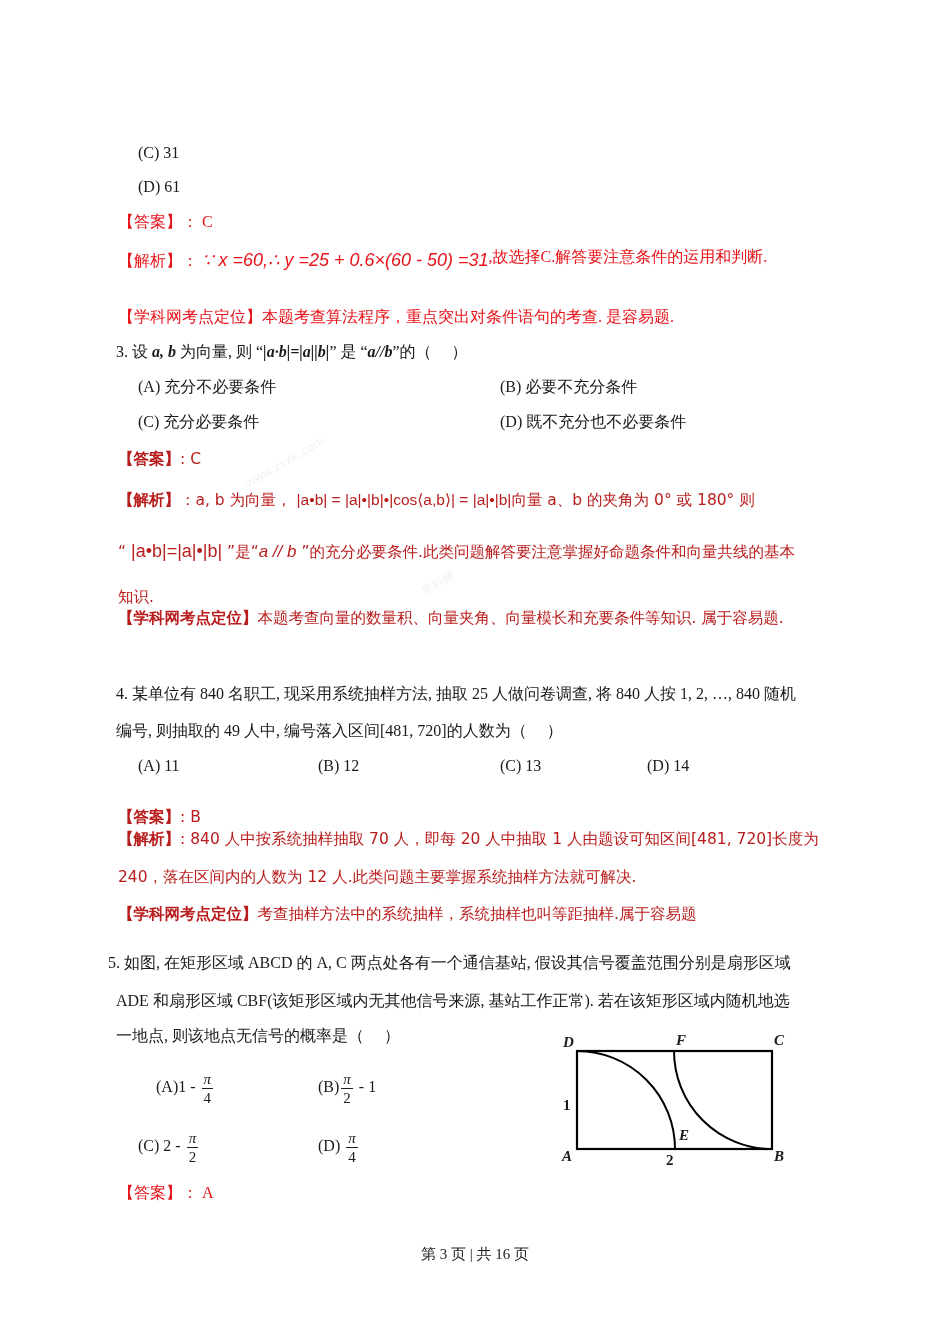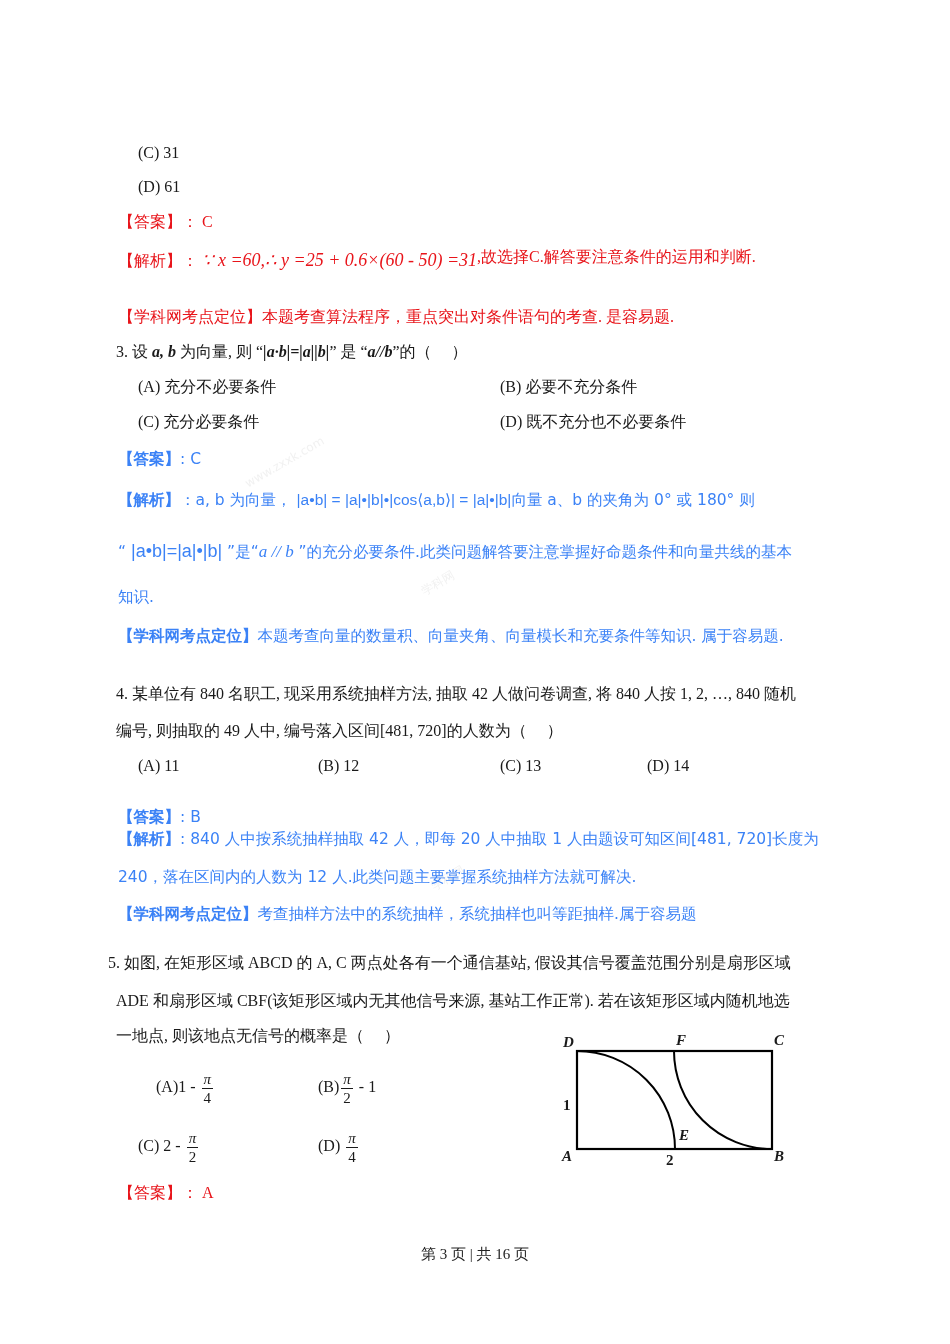--- a/index.html
+++ b/index.html
@@ -1,21 +1,21 @@
 <!DOCTYPE html>
 <html><head>
   <meta charset="utf-8">
   <style>
     html, body { margin: 0; padding: 0; background: #ffffff; }
     body { width: 950px; height: 1344px; position: relative; overflow: hidden;
            font-family: "Liberation Serif", "DejaVu Serif", serif; color: #1a1a1a; }
     .line { position: absolute; white-space: nowrap; font-size: 16px; line-height: 20px; }
     .red { color: #e8141a; }
-    .red-s { color: #3b82f6; font-family: "DejaVu Sans", "Liberation Sans", sans-serif; font-size: 15.5px; }
-    .math { font-family: Liberation Serif, serif; font-style: italic; }
+    .red-s { color: #b91c1c; font-family: "DejaVu Sans", "Liberation Sans", sans-serif; font-size: 15.5px; }
+    .math { font-family: Liberation Sans, sans-serif; font-style: italic; }
     .bold-it { font-weight: bold; font-style: italic; }
     .opt { position: absolute; white-space: nowrap; font-size: 16px; line-height: 20px; }
     .frac { display: inline-block; vertical-align: middle; text-align: center; font-size: 15px; line-height: 18px; margin: 0 2px; }
     .frac .num { display: block; font-style: italic; border-bottom: 1px solid #1a1a1a; padding: 0 2px; }
     .frac .den { display: block; }
     .figure { position: absolute; left: 560px; top: 1030px; width: 240px; height: 140px; }
     .fig-label { position: absolute; font-weight: bold; font-size: 15px; font-family: "Liberation Serif", serif; }
     .fig-label.it { font-style: italic; }
     .footer { position: absolute; left: 0; width: 950px; top: 1245px; text-align: center; font-size: 15px; color: #222; }
     .wm { position: absolute; color: rgba(200,200,200,0.25); font-size: 12px; transform: rotate(-30deg); font-family: "DejaVu Sans", sans-serif; }
@@ -61,38 +61,38 @@
   <span style="font-weight:bold;">【解析】</span><span>：</span><span>a, b  为向量，</span>
   <span style="font-family:'Liberation Sans',sans-serif;">|a•b| = |a|•|b|•|cos⟨a,b⟩| = |a|•|b|</span><span>向量  a、b  的夹角为</span>
   <span>0°</span><span> 或 </span><span>180°</span><span> 则</span>
 </div>
 <div class="line red-s" style="left:118px;top:541px;">
   <span>“</span>
   <span style="font-family:'Liberation Sans',sans-serif;font-size:18px;">|a•b|=|a|•|b|</span><span> ”是“</span><span class="math" style="font-size:17px;">a // b</span><span>  ”的充分必要条件.此类问题解答要注意掌握好命题条件和向量共线的基本</span>
 </div>
 <div class="line red-s" style="left:118px;top:587px;">知识.</div>
 
-<div class="line red-s" style="left:118px;top:626px;text-align:right;">
+<div class="line red-s" style="left:118px;top:608px;text-align:right;">
   <span style="font-weight:bold;">【学科网考点定位】</span><span>本题考查向量的数量积、向量夹角、向量模长和充要条件等知识. 属于容易题.</span>
 </div>
 
-<div class="line" style="left:116px;top:684px;">4. 某单位有 840 名职工, 现采用系统抽样方法, 抽取 42 人做问卷调查, 将 840 人按 1, 2, …, 840 随机</div>
+<div class="line" style="left:116px;top:684px;">4. 某单位有 840 名职工, 现采用系统抽样方法, 抽取 25 人做问卷调查, 将 840 人按 1, 2, …, 840 随机</div>
 <div class="line" style="left:116px;top:721px;">编号, 则抽取的 49 人中, 编号落入区间[481, 720]的人数为（　 ）</div>
 <div class="opt" style="left:138px;top:756px;">(A) 11</div>
 <div class="opt" style="left:318px;top:756px;">(B) 12</div>
 <div class="opt" style="left:500px;top:756px;">(C) 13</div>
 <div class="opt" style="left:647px;top:756px;">(D) 14</div>
 
 <div class="line red-s" style="left:118px;top:807px;text-align:center;">
   <span style="font-weight:bold;">【答案】</span><span>:</span>
   <span>B</span>
 </div>
 <div class="line red-s" style="left:118px;top:829px;">
   <span style="font-weight:bold;">【解析】</span><span>:</span>
-  <span>840 人中按系统抽样抽取 42 人，即每 20 人中抽取 1 人由题设可知区间[481,  720]长度为</span>
+  <span>840 人中按系统抽样抽取 70 人，即每 20 人中抽取 1 人由题设可知区间[481,  720]长度为</span>
 </div>
 <div class="line red-s" style="left:118px;top:867px;">240，落在区间内的人数为 12 人.此类问题主要掌握系统抽样方法就可解决.</div>
 <div class="line red-s" style="left:118px;top:904px;">
   <span style="font-weight:bold;">【学科网考点定位】</span><span>考查抽样方法中的系统抽样，系统抽样也叫等距抽样.属于容易题</span>
 </div>
 
 <div class="line" style="left:108px;top:953px;">5. 如图, 在矩形区域 ABCD 的 A, C 两点处各有一个通信基站, 假设其信号覆盖范围分别是扇形区域</div>
 <div class="line" style="left:116px;top:991px;">ADE 和扇形区域 CBF(该矩形区域内无其他信号来源, 基站工作正常). 若在该矩形区域内随机地选</div>
 <div class="line" style="left:116px;top:1026px;">一地点, 则该地点无信号的概率是（　 ）</div>
 

